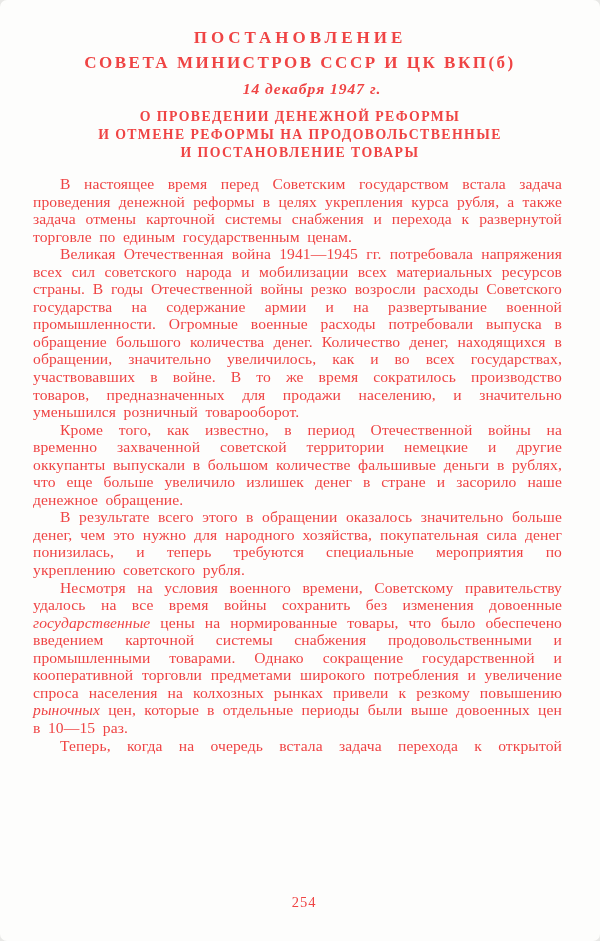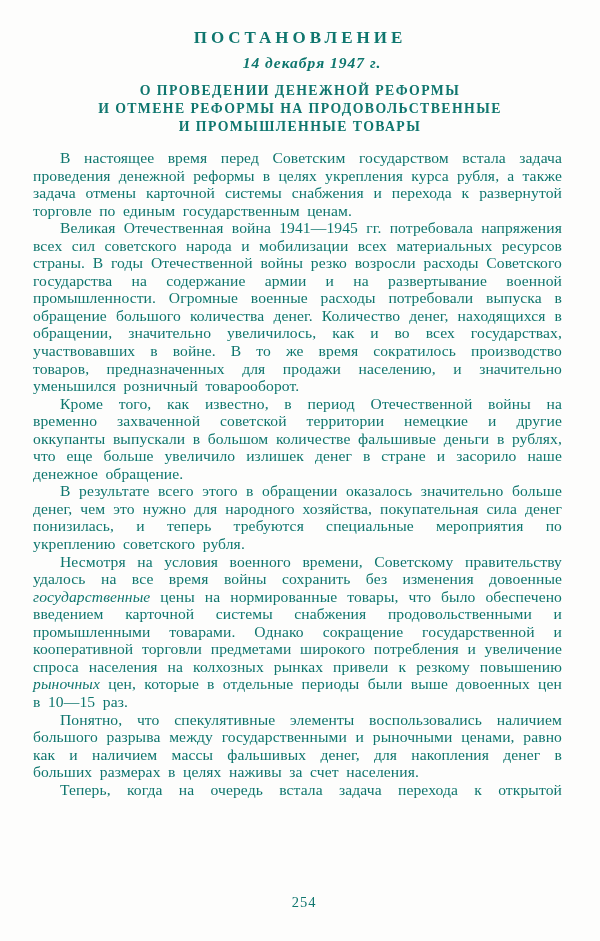--- a/index.html
+++ b/index.html
@@ -85,39 +85,39 @@
     text-align: center;
   }
   .page-number {
     font-size: 14.5px;
     letter-spacing: 1px;
   }
 </style>
 </head>
 <body>
 
-<div class="page" style="background: rgb(253, 253, 252); color: #0f766e;">
+<div class="page" style="background: rgb(253, 253, 252); color: #ef4444; border-radius: 7px;">
 
   <div class="header">
     <div class="title-line1">ПОСТАНОВЛЕНИЕ</div>
+    <div class="title-line2">СОВЕТА МИНИСТРОВ СССР И ЦК ВКП(б)</div>
     <div class="date-line">14 декабря 1947 г.</div>
     <div class="subject">
       <div class="subject-line">О ПРОВЕДЕНИИ ДЕНЕЖНОЙ РЕФОРМЫ</div>
       <div class="subject-line">И ОТМЕНЕ РЕФОРМЫ НА ПРОДОВОЛЬСТВЕННЫЕ</div>
-      <div class="subject-line">И ПРОМЫШЛЕННЫЕ ТОВАРЫ</div>
+      <div class="subject-line">И ПОСТАНОВЛЕНИЕ ТОВАРЫ</div>
     </div>
   </div>
 
   <div class="body-text">
       <p class="para"><span>В настоящее время перед Советским государством встала задача проведения денежной реформы в целях укрепления курса рубля, а также задача отмены карточной системы снабжения и перехода к развернутой торговле по единым государственным ценам.</span></p>
       <p class="para"><span>Великая Отечественная война 1941—1945 гг. потребовала напряжения всех сил советского народа и мобилизации всех материальных ресурсов страны. В годы Отечественной войны резко возросли расходы Советского государства на содержание армии и на развертывание военной промышленности. Огромные военные расходы потребовали выпуска в обращение большого количества денег. Количество денег, находящихся в обращении, значительно увеличилось, как и во всех государствах, участвовавших в войне. В то же время сократилось производство товаров, предназначенных для продажи населению, и значительно уменьшился розничный товарооборот.</span></p>
       <p class="para"><span>Кроме того, как известно, в период Отечественной войны на временно захваченной советской территории немецкие и другие оккупанты выпускали в большом количестве фальшивые деньги в рублях, что еще больше увеличило излишек денег в стране и засорило наше денежное обращение.</span></p>
       <p class="para"><span>В результате всего этого в обращении оказалось значительно больше денег, чем это нужно для народного хозяйства, покупательная сила денег понизилась, и теперь требуются специальные мероприятия по укреплению советского рубля.</span></p>
       <p class="para"><span>Несмотря на условия военного времени, Советскому правительству удалось на все время войны сохранить без изменения довоенные </span><span class="italic">государственные</span><span> цены на нормированные товары, что было обеспечено введением карточной системы снабжения продовольственными и промышленными товарами. Однако сокращение государственной и кооперативной торговли предметами широкого потребления и увеличение спроса населения на колхозных рынках привели к резкому повышению </span><span class="italic">рыночных</span><span> цен, которые в отдельные периоды были выше довоенных цен в 10—15 раз.</span></p>
-      <p class="para"><span>Понятно, что спекулятивные элементы воспользовались наличием большого разрыва между государственными и рыночными ценами, равно как и наличием массы фальшивых денег, для накопления денег в больших размерах в целях наживы за счет населения.</span></p>
       <p class="para justify-last"><span>Теперь, когда на очередь встала задача перехода к открытой</span></p>
     </div>
 
   <div class="footer">
     <span class="page-number">254</span>
   </div>
 
 </div>
 
 </body></html>

